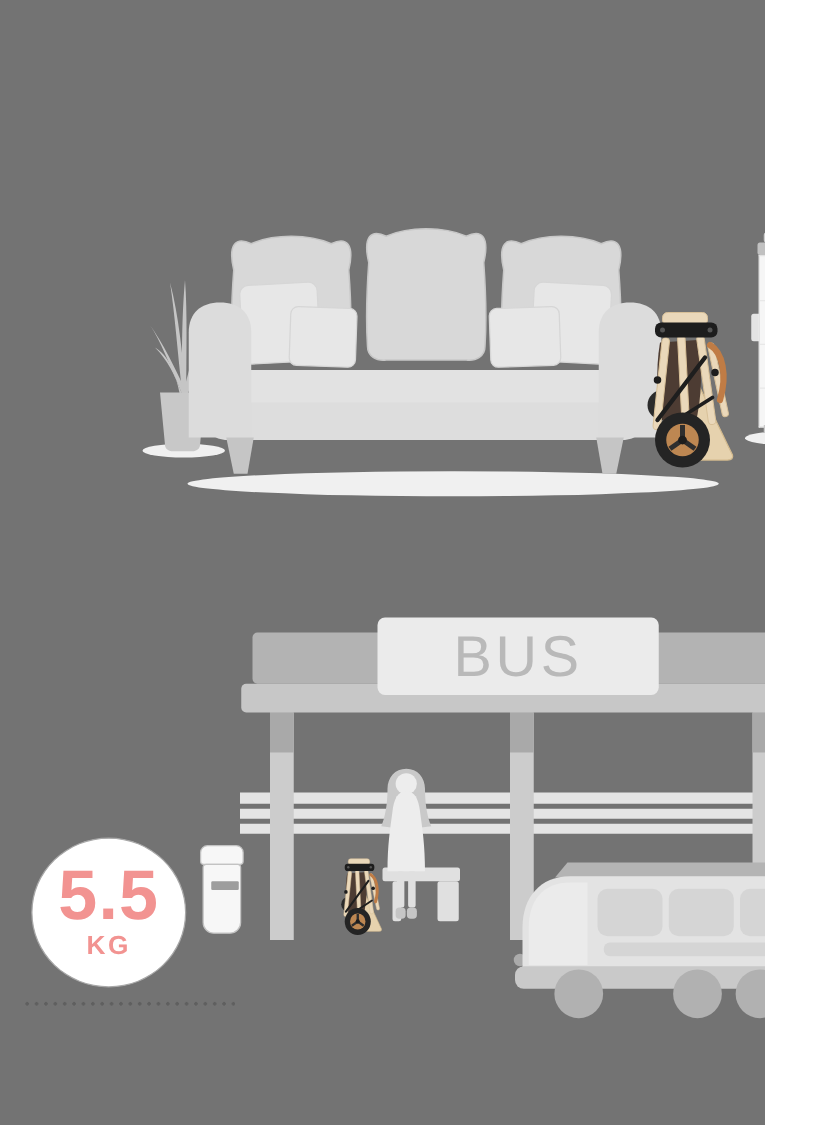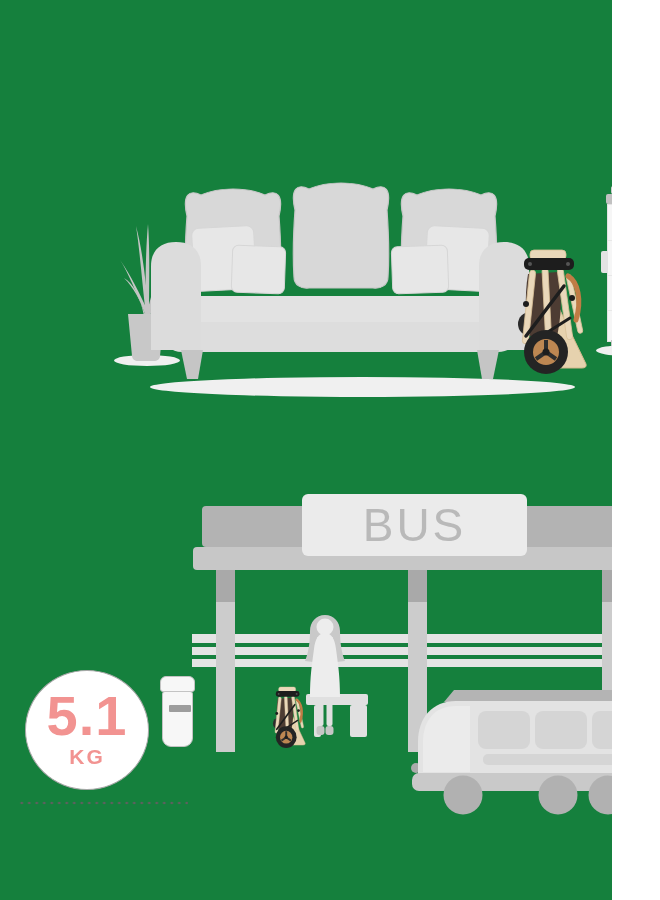--- a/index.html
+++ b/index.html
@@ -1,18 +1,18 @@
 <!DOCTYPE html>
 <html><head>
 <meta charset="utf-8">
 <style>
   html,body{margin:0;padding:0;background:#fff;}
   #canvas{
     position:relative;width:612px;height:900px;overflow:hidden;
-    background:#15803d;font-family:"Liberation Sans",sans-serif;text-decoration:underline;
+    background:#737373;font-family:"Liberation Sans",sans-serif;text-decoration:underline;
   }
   .abs{position:absolute;}
   
   .shadow{position:absolute;border-radius:50%;background:#f0f0f0;}
   .dresser-body{
     position:absolute;left:607px;top:204px;width:55px;height:136px;
     background:#f6f6f6;border:1px solid #e3e3e3;border-right:none;
   }
   .dresser-slab1{position:absolute;left:611px;top:186px;width:44px;height:8px;background:#cdcdcd;border-radius:2px;}
   .dresser-slab2{position:absolute;left:606px;top:194px;width:56px;height:10px;background:#c1c1c1;border-radius:2px;}
@@ -226,18 +226,18 @@
       <rect x="73" y="66" width="160" height="11" rx="5" fill="#d5d5d5"></rect>
       <rect x="2" y="85" width="244" height="18" rx="7" fill="#c9c9c9"></rect>
       <g fill="#b1b1b1">
         <circle cx="53" cy="107" r="19.5"></circle>
         <circle cx="148" cy="107" r="19.5"></circle>
         <circle cx="198" cy="107" r="19.5"></circle>
       </g>
     </svg>
 
     <div class="weight-badge">
-      <div class="badge-value">5.1</div>
+      <div class="badge-value">5.5</div>
       <div class="badge-unit">KG</div>
     </div>
     <div class="dotted-line"></div>
   </section>
 </div>
 
 </body></html>

